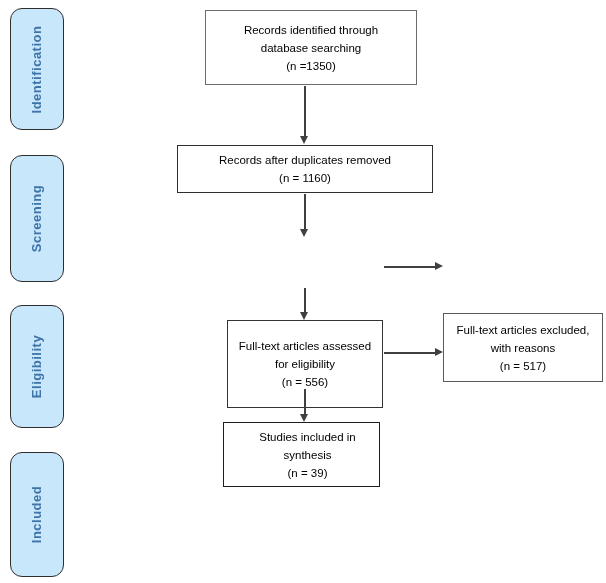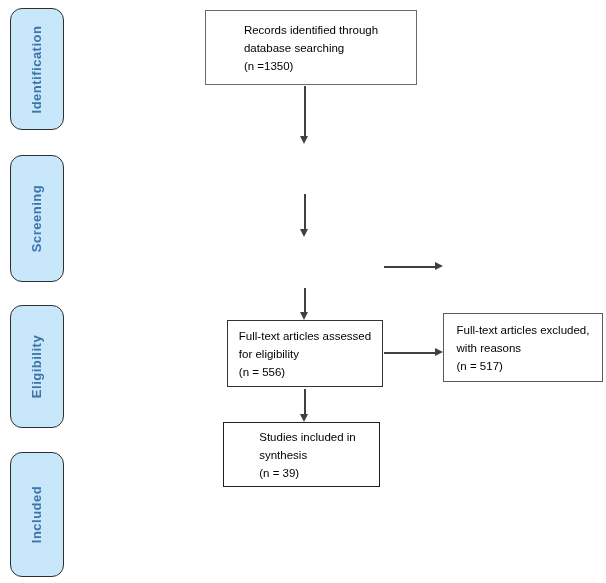--- a/index.html
+++ b/index.html
@@ -44,32 +44,33 @@
 
   
   .fbox {
     position: absolute;
     background: var(--box_fill, #FFFFFF);
     border: 1.5px solid var(--box_border, #4D4D4D);
     box-sizing: border-box;
     display: flex;
     align-items: center;
     justify-content: center;
+    text-align: center;
   }
   .fbox-text {
     white-space: pre-line;
     font-size: 11.5px;
     line-height: 18px;
     color: #000000;
   }
   .box-identified        { left: 205px; top: 10px;  width: 212px; height: 75px; border-color:#6b6b6b; }
   .box-duplicates        { left: 177px; top: 145px; width: 256px; height: 48px; border-color:#2e2e2e; }
   .box-screened          { left: 230px; top: 237px; width: 153px; height: 50px; border-color:#3f3f3f; }
   .box-records-excluded  { left: 443px; top: 240px; width: 160px; height: 52px; border-color:#5a5a5a; }
-  .box-fulltext          { left: 227px; top: 320px; width: 156px; height: 67px; border-color:#333333; }
+  .box-fulltext          { left: 227px; top: 320px; width: 156px; height: 88px; border-color:#333333; }
   .box-fulltext-excluded { left: 443px; top: 313px; width: 160px; height: 69px; border-color:#5a5a5a; }
   .box-studies-included  { left: 223px; top: 422px; width: 157px; height: 65px; border-color:#1f1f1f;padding-left:12px; }
 
   
   .arrow-v { position: absolute; width: 9px; }
   .arrow-v .shaft {
     position: absolute; left: 3.5px; top: 0; bottom: 7px; width: 2px;
     background: var(--arrow, #404040);
   }
   .arrow-v .head {
@@ -106,20 +107,24 @@
   </div>
   <div class="stage stage-included">
     <span class="stage-label">Included</span>
   </div>
 
   <div class="fbox box-identified">
     <span class="fbox-text">Records identified through
 database searching
 (n =1350)</span>
   </div>
+  <div class="fbox box-duplicates">
+    <span class="fbox-text">Records after duplicates removed
+(n = 1160)</span>
+  </div>
   <div class="fbox box-fulltext">
     <span class="fbox-text">Full-text articles assessed
 for eligibility
 (n = 556)</span>
   </div>
   <div class="fbox box-fulltext-excluded">
     <span class="fbox-text">Full-text articles excluded,
 with reasons
 (n = 517)</span>
   </div>

